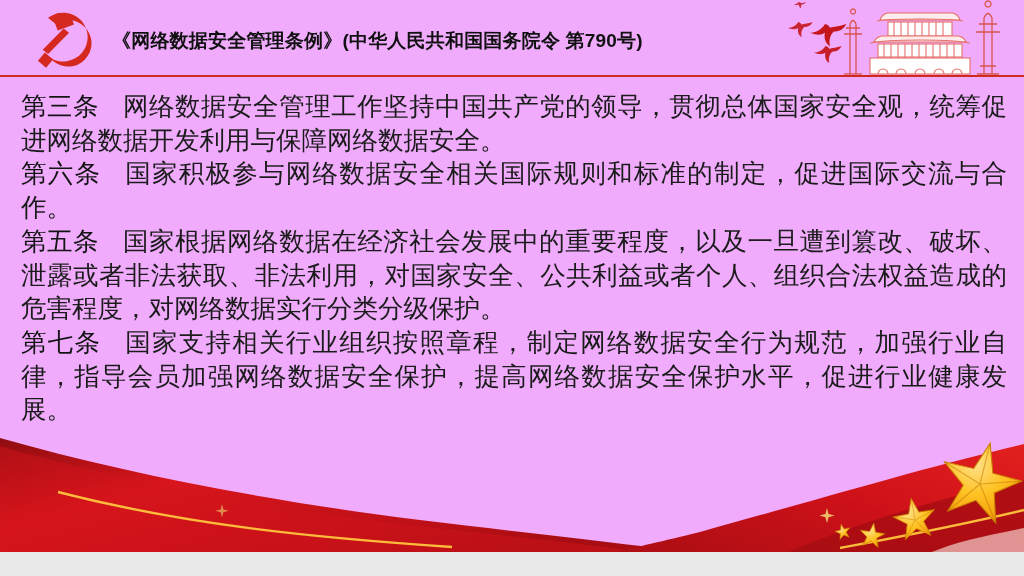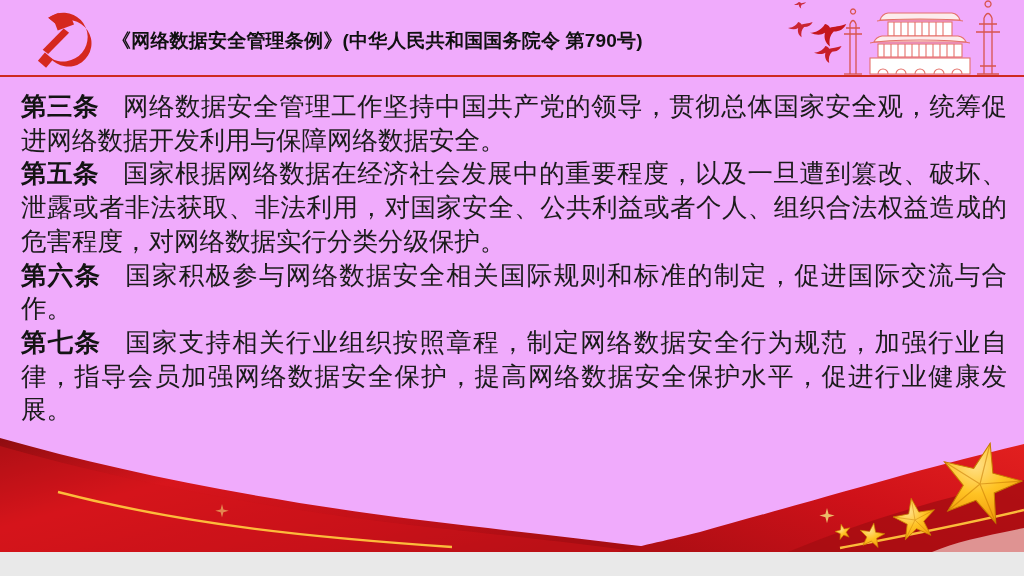--- a/index.html
+++ b/index.html
@@ -19,21 +19,21 @@
   .header-divider{
     position:absolute;left:0;top:75px;width:1024px;height:2px;background:#ce2a20;
   }
   
   .articles{
     position:absolute;left:21px;top:90px;width:986px;
     font-size:25.5px;line-height:33.7px;color:#1b1b1b;
     text-align:justify;text-justify:inter-character;
   }
   .article{margin:0;}
-  .article .art-label{font-weight:700;margin-right:24px;color:#141414;}
+  .article .art-label{font-weight:400;margin-right:24px;color:#141414;}
   
   .ribbon{position:absolute;left:0;bottom:0;width:1024px;height:124px;}
 </style>
 </head>
 <body>
 
 <div class="slide">
 
   <svg class="emblem" viewBox="0 0 120 110">
     <g fill="#d5281e" stroke="none">
@@ -84,22 +84,22 @@
 
       <path d="M210,74 V18 M218,74 V18 M205,24 H223 M202,32 H226 M210,18 Q214,9 218,18 M214,7 a3,3 0 1 1 0.1,0"></path>
       <path d="M203,74 H225 M206,66 H222"></path>
     </g>
   </svg>
 
   <div class="header-divider"></div>
 
   <div class="articles">
     <p class="article"><span class="art-label">第三条</span><span>网络数据安全管理工作坚持中国共产党的领导，贯彻总体国家安全观，统筹促进网络数据开发利用与保障网络数据安全。</span></p>
+    <p class="article"><span class="art-label">第六条</span><span>国家积极参与网络数据安全相关国际规则和标准的制定，促进国际交流与合作。</span></p>
     <p class="article"><span class="art-label">第五条</span><span>国家根据网络数据在经济社会发展中的重要程度，以及一旦遭到篡改、破坏、泄露或者非法获取、非法利用，对国家安全、公共利益或者个人、组织合法权益造成的危害程度，对网络数据实行分类分级保护。</span></p>
-    <p class="article"><span class="art-label">第六条</span><span>国家积极参与网络数据安全相关国际规则和标准的制定，促进国际交流与合作。</span></p>
     <p class="article"><span class="art-label">第七条</span><span>国家支持相关行业组织按照章程，制定网络数据安全行为规范，加强行业自律，指导会员加强网络数据安全保护，提高网络数据安全保护水平，促进行业健康发展。</span></p>
   </div>
 
   <svg class="ribbon" viewBox="0 0 1024 124">
     <defs>
       <linearGradient id="redL" x1="0" y1="0" x2="1" y2="0.6">
         <stop offset="0" stop-color="#8e0c10"></stop>
         <stop offset="0.35" stop-color="#d8151c"></stop>
         <stop offset="0.75" stop-color="#c01018"></stop>
         <stop offset="1" stop-color="#a80d13"></stop>

